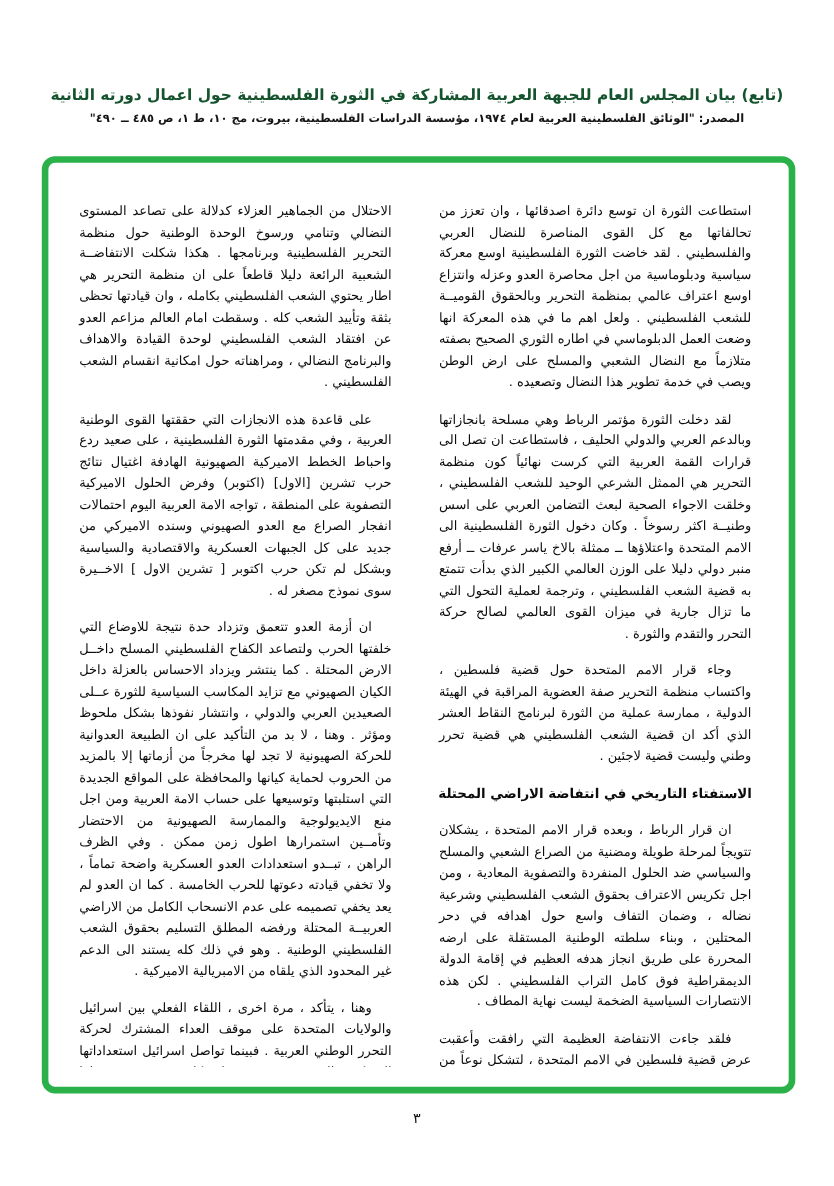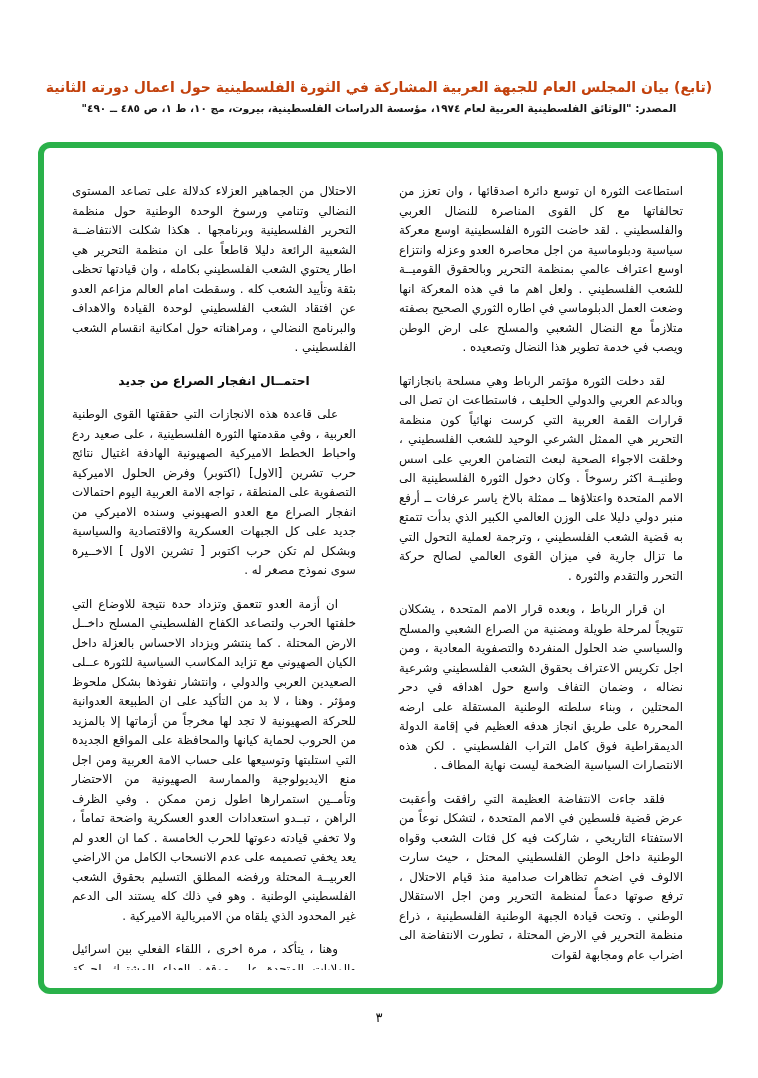--- a/index.html
+++ b/index.html
@@ -8,21 +8,21 @@
     background:#ffffff;color:#111;
     font-family:"DejaVu Sans",sans-serif;
     overflow:hidden;
   }
   .doc-header{
     position:absolute;top:78px;left:0;width:758px;
     direction:rtl;text-align:center;
   }
   .doc-title{
     font-size:14px;font-weight:bold;line-height:1.35;
-    margin:0 40px;color:#c2410c;
+    margin:0 40px;color:#14532d;
   }
   .doc-source{
     font-size:10.5px;font-weight:bold;margin-top:5px;color:#151515;
   }
   .content-frame{
     position:absolute;left:38px;top:142px;
     width:685px;height:852px;box-sizing:border-box;
     border:6px solid #2ab14a;border-radius:12px;
     background:#ffffff;
   }
@@ -55,27 +55,28 @@
   <div class="doc-title">(تابع) بيان المجلس العام للجبهة العربية المشاركة في الثورة الفلسطينية حول اعمال دورته الثانية</div>
   <div class="doc-source">المصدر: "الوثائق الفلسطينية العربية لعام ١٩٧٤، مؤسسة الدراسات الفلسطينية، بيروت، مج ١٠، ط ١، ص ٤٨٥ ــ ٤٩٠"</div>
 </div>
 
 <div class="content-frame">
   <div class="cols">
 
     <div class="col">
       <p>استطاعت الثورة ان توسع دائرة اصدقائها ، وان تعزز من تحالفاتها مع كل القوى المناصرة للنضال العربي والفلسطيني . لقد خاضت الثورة الفلسطينية اوسع معركة سياسية ودبلوماسية من اجل محاصرة العدو وعزله وانتزاع اوسع اعتراف عالمي بمنظمة التحرير وبالحقوق القوميــة للشعب الفلسطيني . ولعل اهم ما في هذه المعركة انها وضعت العمل الدبلوماسي في اطاره الثوري الصحيح بصفته متلازماً مع النضال الشعبي والمسلح على ارض الوطن ويصب في خدمة تطوير هذا النضال وتصعيده .</p>
       <p class="indent">لقد دخلت الثورة مؤتمر الرباط وهي مسلحة بانجازاتها وبالدعم العربي والدولي الحليف ، فاستطاعت ان تصل الى قرارات القمة العربية التي كرست نهائياً كون منظمة التحرير هي الممثل الشرعي الوحيد للشعب الفلسطيني ، وخلقت الاجواء الصحية لبعث التضامن العربي على اسس وطنيــة اكثر رسوخاً . وكان دخول الثورة الفلسطينية الى الامم المتحدة واعتلاؤها ــ ممثلة بالاخ ياسر عرفات ــ أرفع منبر دولي دليلا على الوزن العالمي الكبير الذي بدأت تتمتع به قضية الشعب الفلسطيني ، وترجمة لعملية التحول التي ما تزال جارية في ميزان القوى العالمي لصالح حركة التحرر والتقدم والثورة .</p>
+      <p class="indent">وجاء قرار الامم المتحدة حول قضية فلسطين ، واكتساب منظمة التحرير صفة العضوية المراقبة في الهيئة الدولية ، ممارسة عملية من الثورة لبرنامج النقاط العشر الذي أكد ان قضية الشعب الفلسطيني هي قضية تحرر وطني وليست قضية لاجئين .</p>
+      <div class="heading">الاستفتاء التاريخي في انتفاضة الاراضي المحتلة</div>
       <p class="indent">ان قرار الرباط ، وبعده قرار الامم المتحدة ، يشكلان تتويجاً لمرحلة طويلة ومضنية من الصراع الشعبي والمسلح والسياسي ضد الحلول المنفردة والتصفوية المعادية ، ومن اجل تكريس الاعتراف بحقوق الشعب الفلسطيني وشرعية نضاله ، وضمان التفاف واسع حول اهدافه في دحر المحتلين ، وبناء سلطته الوطنية المستقلة على ارضه المحررة على طريق انجاز هدفه العظيم في إقامة الدولة الديمقراطية فوق كامل التراب الفلسطيني . لكن هذه الانتصارات السياسية الضخمة ليست نهاية المطاف .</p>
       <p class="indent">فلقد جاءت الانتفاضة العظيمة التي رافقت وأعقبت عرض قضية فلسطين في الامم المتحدة ، لتشكل نوعاً من الاستفتاء التاريخي ، شاركت فيه كل فئات الشعب وقواه الوطنية داخل الوطن الفلسطيني المحتل ، حيث سارت الالوف في اضخم تظاهرات صدامية منذ قيام الاحتلال ، ترفع صوتها دعماً لمنظمة التحرير ومن اجل الاستقلال الوطني . وتحت قيادة الجبهة الوطنية الفلسطينية ، ذراع منظمة التحرير في الارض المحتلة ، تطورت الانتفاضة الى اضراب عام ومجابهة لقوات</p>
     </div>
 
     <div class="col">
       <p>الاحتلال من الجماهير العزلاء كدلالة على تصاعد المستوى النضالي وتنامي ورسوخ الوحدة الوطنية حول منظمة التحرير الفلسطينية وبرنامجها . هكذا شكلت الانتفاضــة الشعبية الرائعة دليلا قاطعاً على ان منظمة التحرير هي اطار يحتوي الشعب الفلسطيني بكامله ، وان قيادتها تحظى بثقة وتأييد الشعب كله . وسقطت امام العالم مزاعم العدو عن افتقاد الشعب الفلسطيني لوحدة القيادة والاهداف والبرنامج النضالي ، ومراهناته حول امكانية انقسام الشعب الفلسطيني .</p>
-      <div class="heading">احتمــال انفجار الصراع من جديد</div>
       <p class="indent">على قاعدة هذه الانجازات التي حققتها القوى الوطنية العربية ، وفي مقدمتها الثورة الفلسطينية ، على صعيد ردع واحباط الخطط الاميركية الصهيونية الهادفة اغتيال نتائج حرب تشرين [الاول] (اكتوبر) وفرض الحلول الاميركية التصفوية على المنطقة ، تواجه الامة العربية اليوم احتمالات انفجار الصراع مع العدو الصهيوني وسنده الاميركي من جديد على كل الجبهات العسكرية والاقتصادية والسياسية وبشكل لم تكن حرب اكتوبر [ تشرين الاول ] الاخــيرة سوى نموذج مصغر له .</p>
       <p class="indent">ان أزمة العدو تتعمق وتزداد حدة نتيجة للاوضاع التي خلفتها الحرب ولتصاعد الكفاح الفلسطيني المسلح داخــل الارض المحتلة . كما ينتشر ويزداد الاحساس بالعزلة داخل الكيان الصهيوني مع تزايد المكاسب السياسية للثورة عــلى الصعيدين العربي والدولي ، وانتشار نفوذها بشكل ملحوظ ومؤثر . وهنا ، لا بد من التأكيد على ان الطبيعة العدوانية للحركة الصهيونية لا تجد لها مخرجاً من أزماتها إلا بالمزيد من الحروب لحماية كيانها والمحافظة على المواقع الجديدة التي استلبتها وتوسيعها على حساب الامة العربية ومن اجل منع الايديولوجية والممارسة الصهيونية من الاحتضار وتأمــين استمرارها اطول زمن ممكن . وفي الظرف الراهن ، تبــدو استعدادات العدو العسكرية واضحة تماماً ، ولا تخفي قيادته دعوتها للحرب الخامسة . كما ان العدو لم يعد يخفي تصميمه على عدم الانسحاب الكامل من الاراضي العربيــة المحتلة ورفضه المطلق التسليم بحقوق الشعب الفلسطيني الوطنية . وهو في ذلك كله يستند الى الدعم غير المحدود الذي يلقاه من الامبريالية الاميركية .</p>
       <p class="indent">وهنا ، يتأكد ، مرة اخرى ، اللقاء الفعلي بين اسرائيل والولايات المتحدة على موقف العداء المشترك لحركة التحرر الوطني العربية . فبينما تواصل اسرائيل استعداداتها العسكرية المحمومة ، تمضي اميركا في تصعيد ضغوطها لتخفيض اسعار النفط ورفع انتاجه ، وتعمل في الوقت نفسه على رفع اسعار المواد الغذائية والصناعية الرئيسية على الصعيد العالمي في محاولة لاستخدامها كأداة ضغط ضــد البلدان الفقيرة والنامية . وضمن هذا الاطار ، فان تشجيع الامبريالية الاميركية</p>
     </div>
 
   </div>
 </div>
 
 <div class="page-number">٣</div>
 

